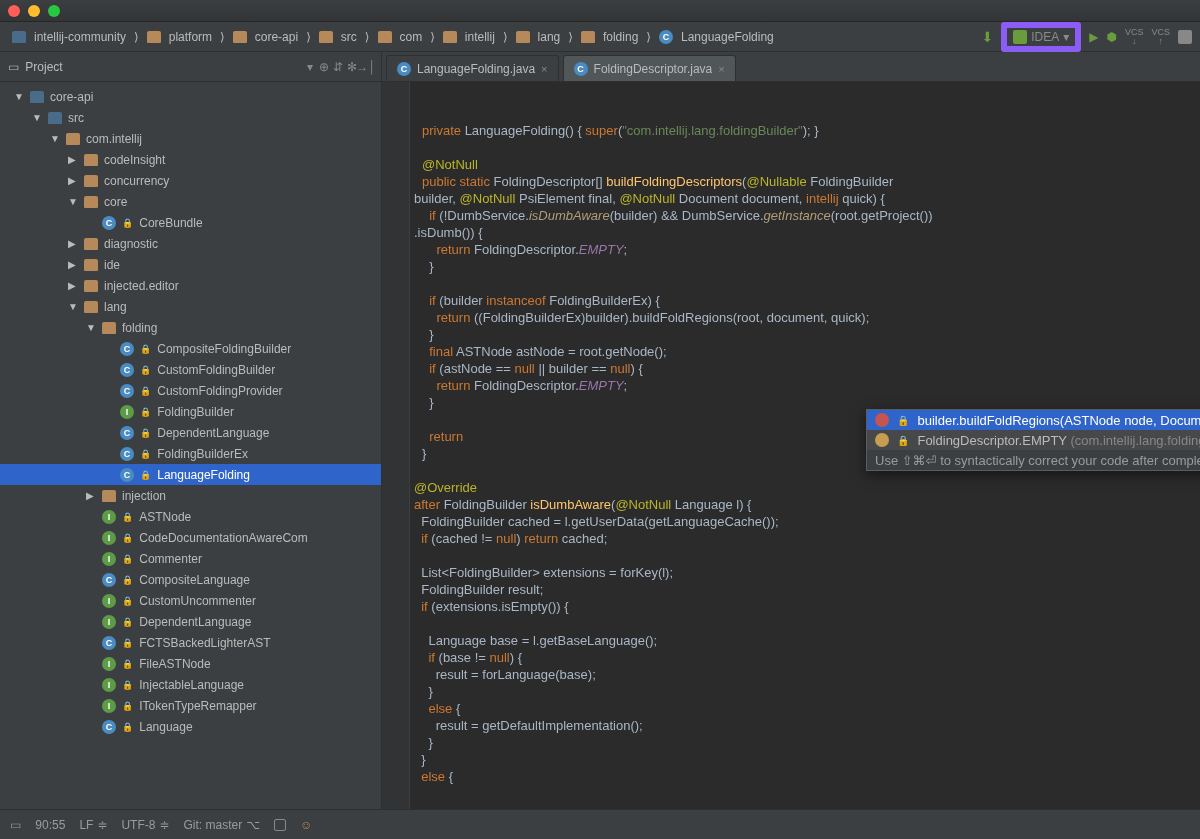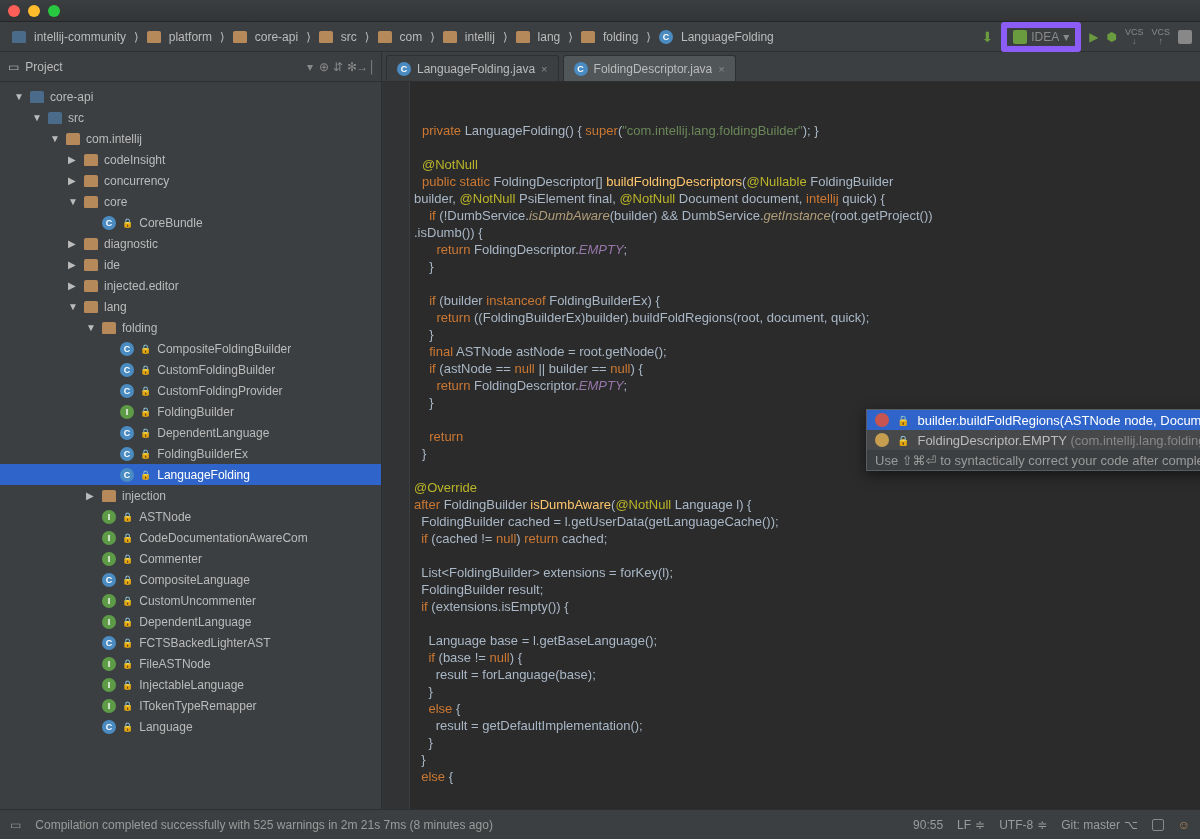--- a/index.html
+++ b/index.html
@@ -409,20 +409,19 @@
       <div class="hint">
         <span>Use ⇧⌘⏎ to syntactically correct your code after completing (balance parentheses etc.) </span>
 
       </div>
     </div>
   </div>
 </div>
 
 <div class="status">
   <span>▭</span>
-  <span class="msg">Compilation completed successfully with 525 warnings in 2m 21s 7ms (8 minutes ago)</span>
   <span class="cell">90:55</span>
   <span class="cell"><span>LF</span>≑</span>
   <span class="cell"><span>UTF-8</span>≑</span>
   <span class="cell git"><span>Git: master</span> ⌥</span>
   <span class="lock-icn"></span>
   <span style="color:#b6895b;">☺</span>
 </div>
 
 </body></html>

